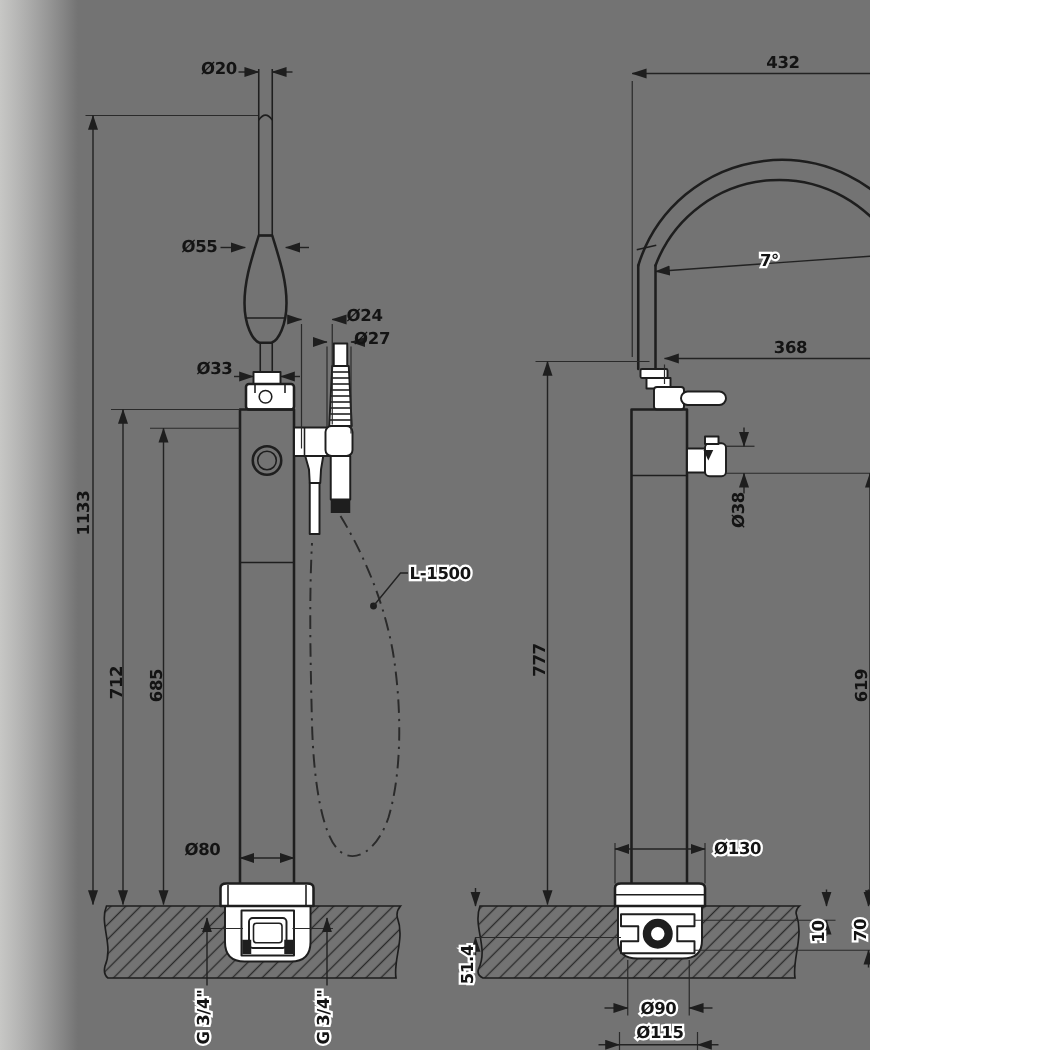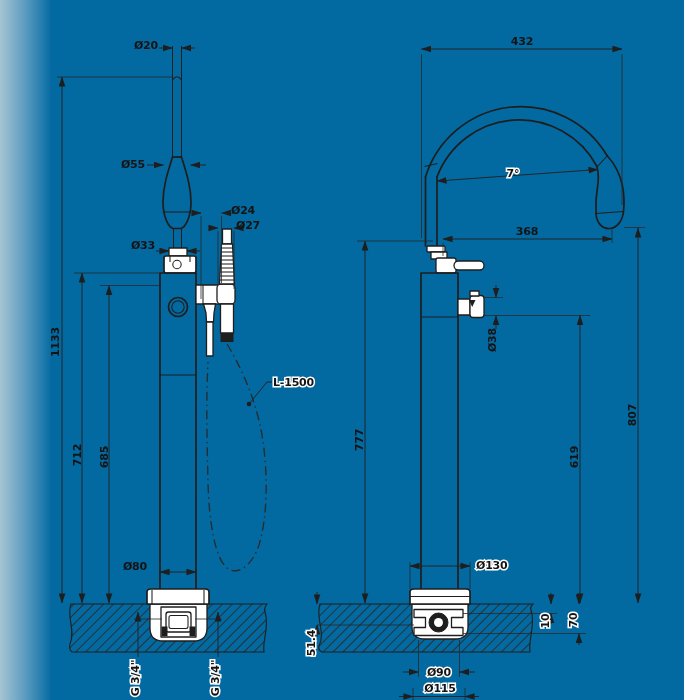--- a/index.html
+++ b/index.html
@@ -1,16 +1,16 @@
 <!DOCTYPE html>
 <html><head>
 <meta charset="utf-8">
 <style>
   html,body{margin:0;padding:0;background:#fff;}
-  #stage{position:relative;width:684px;height:700px;background:#0369a1;overflow:hidden;
+  #stage{position:relative;width:580px;height:700px;background:#737373;overflow:hidden;
          font-family:"DejaVu Sans",sans-serif;}
   svg{position:absolute;left:0;top:0;}
   .ol{stroke:#1e1e1e;stroke-width:1.7;fill:none;stroke-linejoin:round;stroke-linecap:round;}
   .il{stroke:#1e1e1e;stroke-width:1.05;fill:none;stroke-linejoin:round;}
   .wf{fill:#ffffff;stroke:#1e1e1e;stroke-width:1.7;stroke-linejoin:round;}
   .wf2{fill:#ffffff;stroke:#1e1e1e;stroke-width:1.3;stroke-linejoin:round;}
   .dim{stroke:#222222;stroke-width:0.95;fill:none;}
   .ext{stroke:#2a2a2a;stroke-width:0.8;fill:none;}
   .dk{fill:#1e1e1e;stroke:none;}
   .hose{stroke:#2a2a2a;stroke-width:1.3;fill:none;stroke-dasharray:9 4 1.5 4;}

